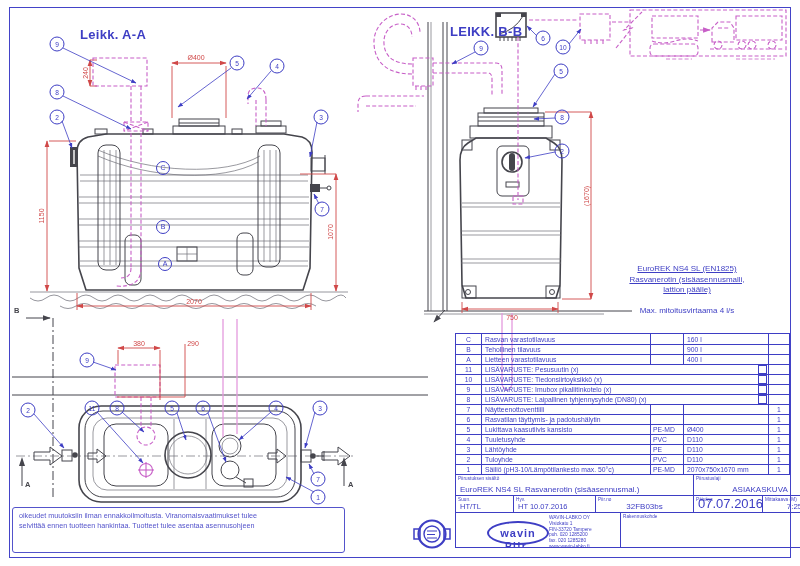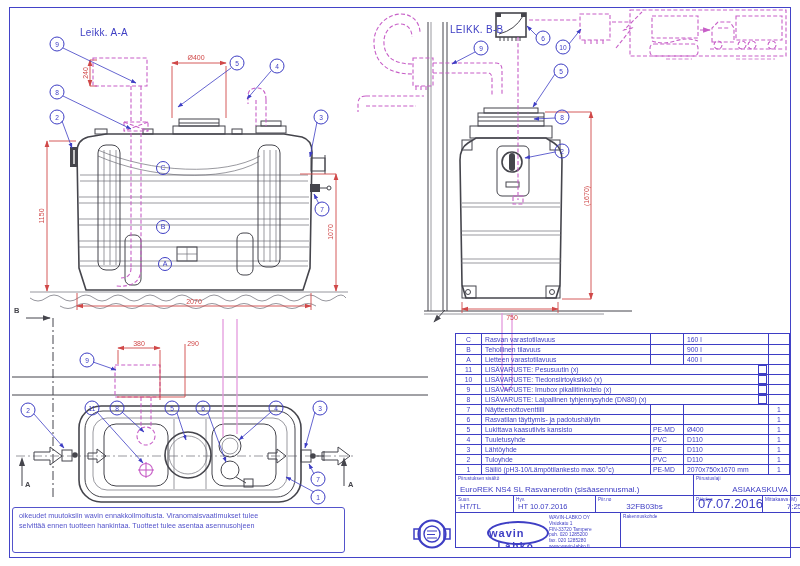--- a/index.html
+++ b/index.html
@@ -17,21 +17,21 @@
   .s-gray{stroke:#8a8a92;fill:none;stroke-width:.9;}
   .s-red{stroke:var(--red);fill:none;stroke-width:.9;}
   .s-mag{stroke:var(--mag);fill:none;stroke-width:1.1;}
   .s-magd{stroke:var(--mag);fill:none;stroke-width:1.1;stroke-dasharray:4 2.2;}
   .s-pink{stroke:var(--pink);fill:none;stroke-width:1.3;}
   .s-blue{stroke:var(--blue);fill:none;stroke-width:.8;}
   .f-ink{fill:var(--ink);stroke:none;}
   .cl{stroke-dasharray:9 3 2 3;}
   
   .txt{position:absolute;white-space:nowrap;}
-  .lbl{color:var(--blue);font-size:10px;font-weight:normal;letter-spacing:.3px;}
+  .lbl{color:var(--blue);font-size:13px;font-weight:bold;letter-spacing:.3px;}
   .dim{color:var(--red);font-size:7px;text-align:center;}
   .rot{transform:translate(-50%,-50%) rotate(-90deg);}
   .ctr{transform:translate(-50%,-50%);}
   .seclt{color:var(--ink);font-size:7.5px;font-weight:bold;}
   .bal{position:absolute;width:13px;height:13px;border:1px solid var(--blue);border-radius:50%;
        color:var(--blue);font-size:6.6px;line-height:13px;text-align:center;
        transform:translate(-50%,-50%);background:transparent;}
   .zone{position:absolute;width:12px;height:12px;border:1px solid var(--blue);border-radius:50%;
        color:var(--blue);font-size:7px;line-height:12px;text-align:center;transform:translate(-50%,-50%);}
   
@@ -57,21 +57,21 @@
           border-top:none;box-sizing:border-box;color:var(--blue);}
   .trow{display:flex;box-sizing:border-box;border-top:1px solid var(--blue);}
   .trow:first-child{border-top:none;}
   .tc{box-sizing:border-box;border-right:1px solid var(--blue);position:relative;overflow:hidden;}
   .tc:last-child{border-right:none;}
   .tlab{position:absolute;left:2px;top:1px;font-size:4.6px;letter-spacing:.1px;}
   .tval{position:absolute;left:4px;bottom:1px;font-size:8px;white-space:nowrap;}
   .tval.c{left:0;right:0;text-align:center;}
   .addr{position:absolute;left:93px;top:2px;font-size:4.8px;line-height:5.8px;color:var(--blue);}
   .wavin-oval{position:absolute;left:31px;top:8px;width:58px;height:20px;border:2.4px solid var(--blue);
-              border-radius:50%;}
+              border-radius:50%;text-align:center;}
   .wavin-oval span{font-size:11px;font-weight:bold;line-height:16px;letter-spacing:1px;color:var(--blue);}
   .labko{position:absolute;left:31px;top:28px;width:58px;text-align:center;font-size:10px;font-weight:bold;
          letter-spacing:1.5px;color:var(--blue);}
   
   .disc{position:absolute;left:12px;top:507px;width:333px;height:46px;border:1.3px solid #5353cb;
         border-radius:3px;box-sizing:border-box;padding:3px 6px;color:#5353cb;font-size:7.2px;line-height:9.6px;}
 </style>
 </head>
 <body>
 
@@ -421,20 +421,26 @@
   <div class="bal" style="left:28px;top:410px;">2</div>
   <div class="bal" style="left:92px;top:408px;">11</div>
   <div class="bal" style="left:117px;top:408px;">8</div>
   <div class="bal" style="left:172px;top:408px;">5</div>
   <div class="bal" style="left:203px;top:408px;">6</div>
   <div class="bal" style="left:276px;top:408px;">4</div>
   <div class="bal" style="left:320px;top:408px;">3</div>
   <div class="bal" style="left:318px;top:479px;">7</div>
   <div class="bal" style="left:318px;top:497px;">1</div>
 
+  <div class="note">
+    <div class="u">EuroREK NS4 SL (EN1825)</div>
+    <div class="u">Rasvanerotin (sisäasennusmalli,</div>
+    <div class="u">lattion päälle)</div>
+    <div class="flow">Max. mitoitusvirtaama 4 l/s</div>
+  </div>
 
   <div class="ptable">
     <div class="prow">
         <div class="pc c-no">C</div>
         <div class="pc c-desc">Rasvan varastotilavuus</div>
         <div class="pc c-mat"></div>
         <div class="pc c-size">160 l</div>
         <div class="pc c-qty"></div>
       </div>
     <div class="prow">
@@ -563,33 +569,33 @@
         <span class="tval" style="font-size:13px;">07.07.2016</span>
       </div>
       <div class="tc" style="flex:1;">
         <span class="tlab">Mittakaava (M)</span>
         <span class="tval c">7:25</span>
       </div>
     </div>
     <div class="trow" style="height:36px;">
       <div class="tc" style="width:165px;">
         <div class="wavin-oval"><span>wavin</span></div>
-        <div class="labko">Labko</div>
+        <div class="labko">Piir</div>
         <div class="addr">
           <span style="display:block;">WAVIN-LABKO OY</span>
           <span style="display:block;">Visiokatu 1</span>
           <span style="display:block;">FIN-33720 Tampere</span>
           <span style="display:block;">puh. 020 1285200</span>
           <span style="display:block;">fax. 020 1285280</span>
           <span style="display:block;">www.wavin-labko.fi</span>
         </div>
       </div>
       <div class="tc" style="fl ex:1;flex:1;">
         <span class="tlab">Rakennuskohde</span>
       </div>
     </div>
   </div>
 
   <div class="disc">
-    <div>oikeudet muutoksiin wavin ennakkoilmoitusta. Viranomaisvaatimukset tulee</div>
+    <div>oikeudet muutoksiin ilman ennakkoilmoitusta. Viranomaisvaatimukset tulee</div>
     <div>selvittää ennen tuotteen hankintaa. Tuotteet tulee asentaa asennusohjeen</div>
   </div>
 </div>
 
 </body></html>

